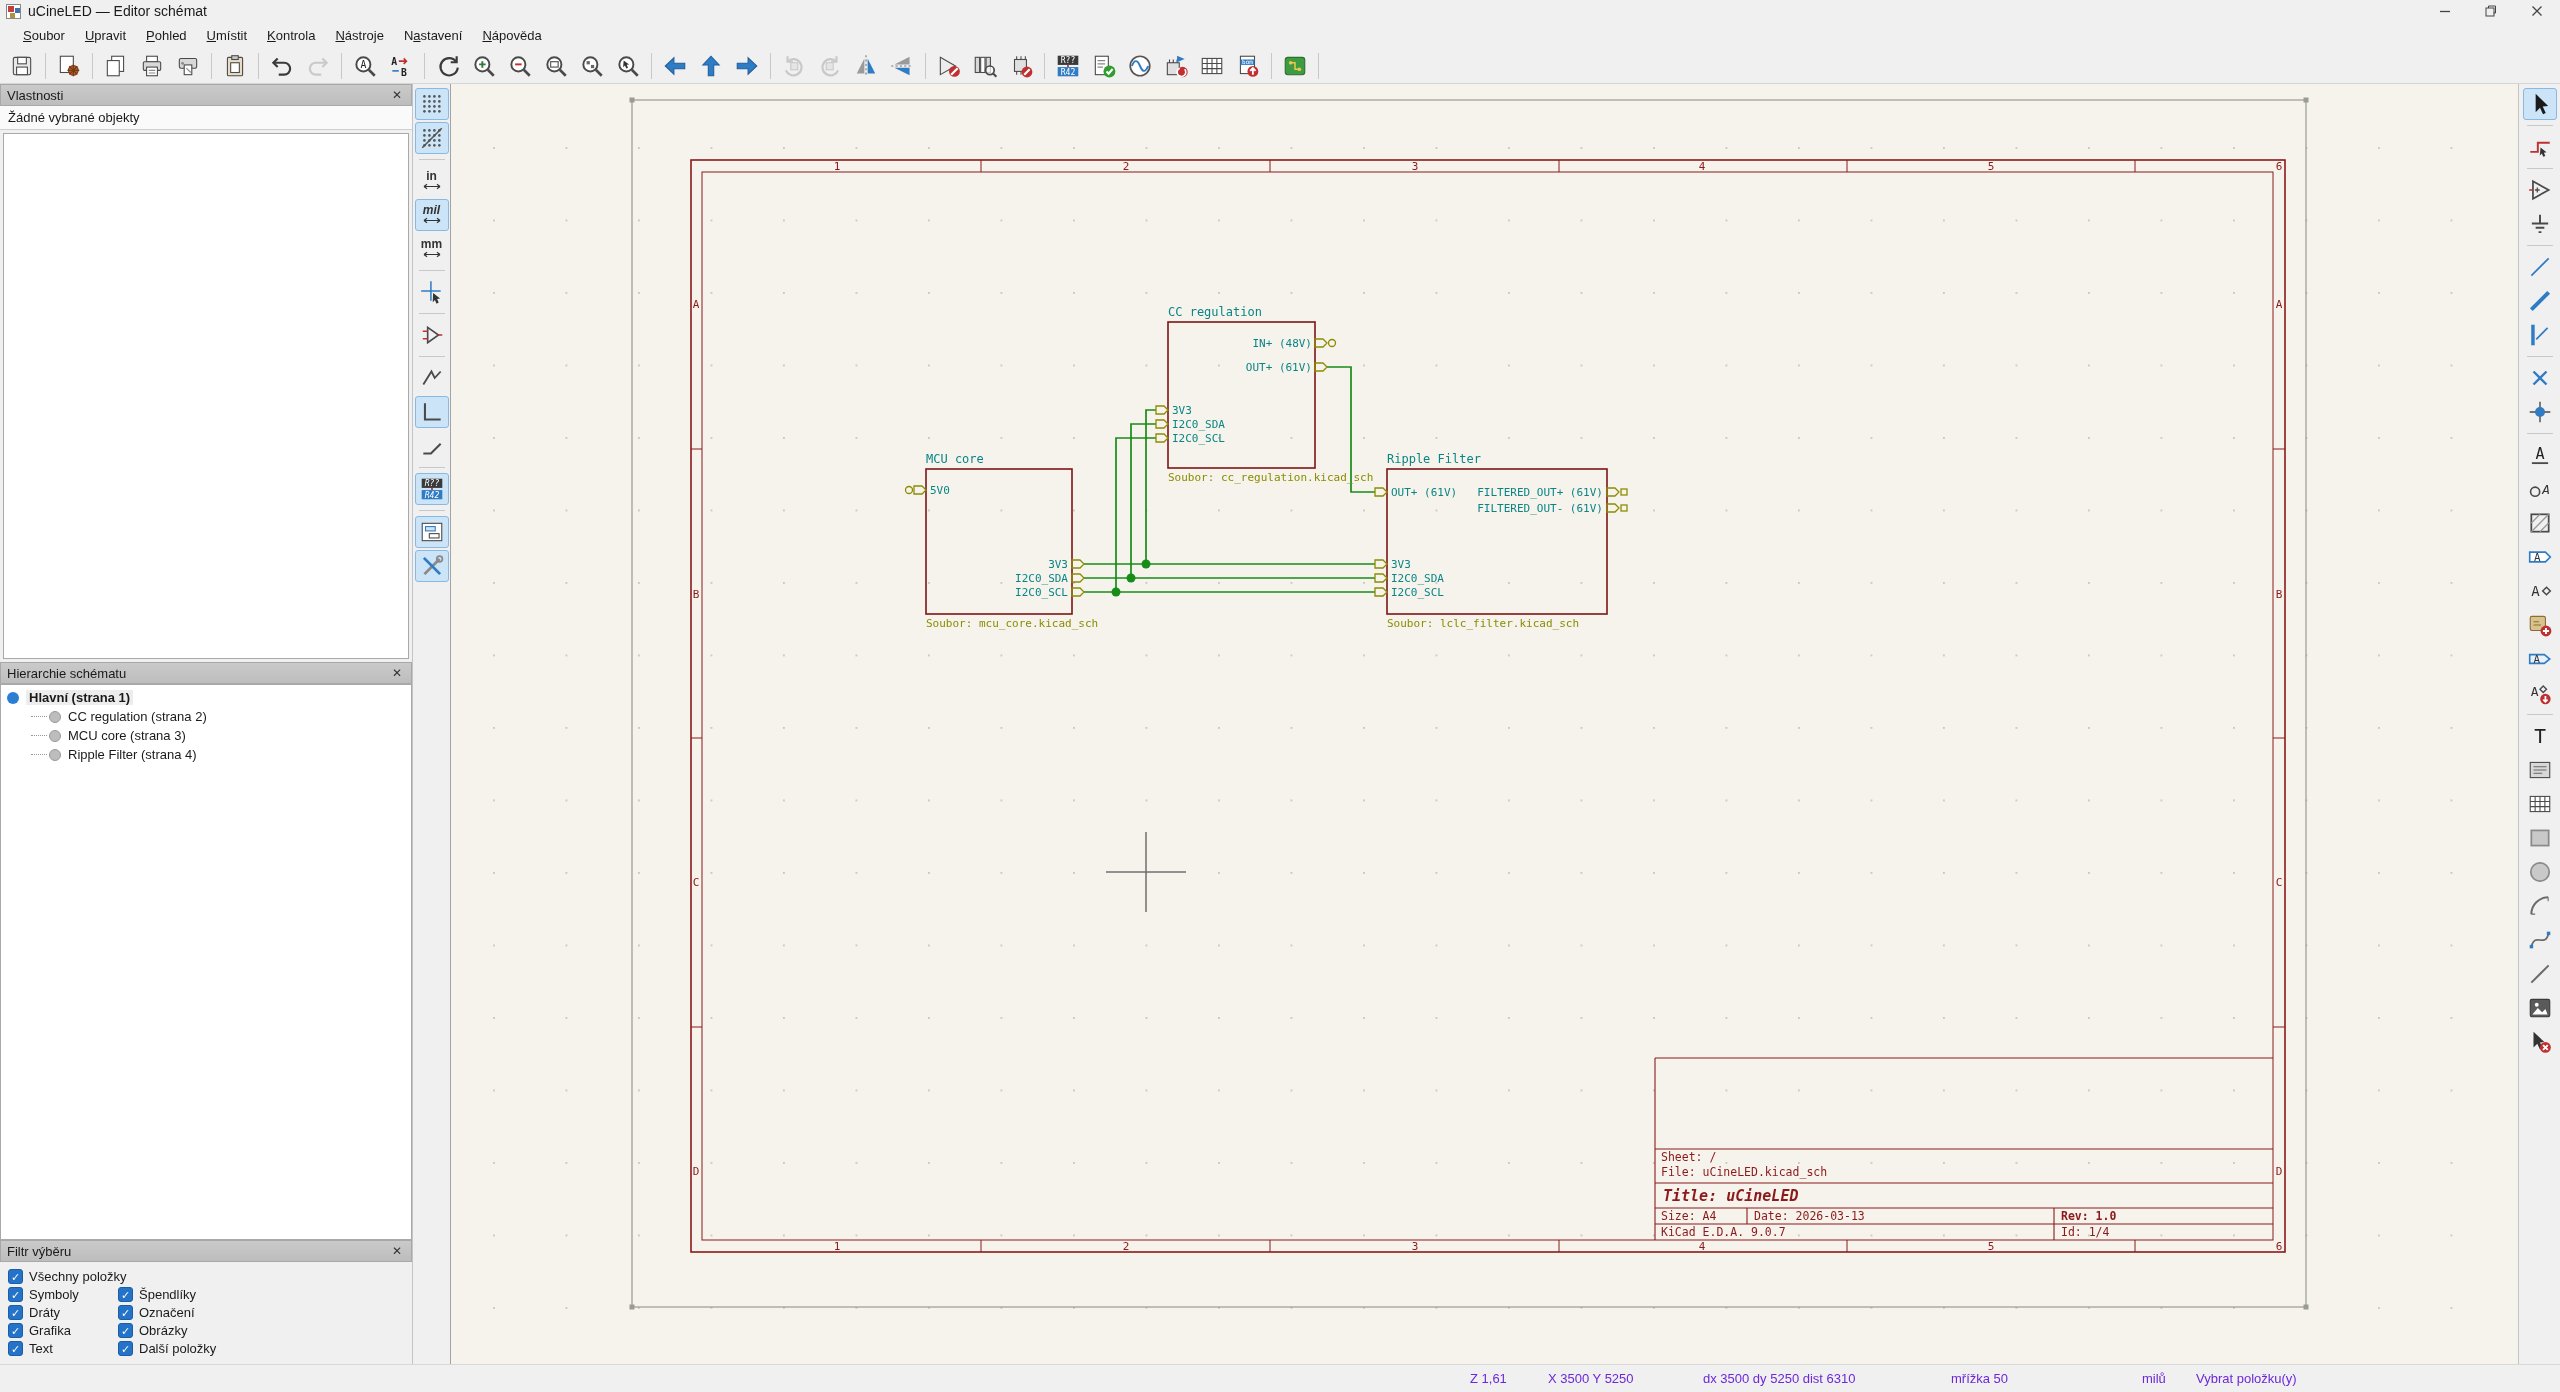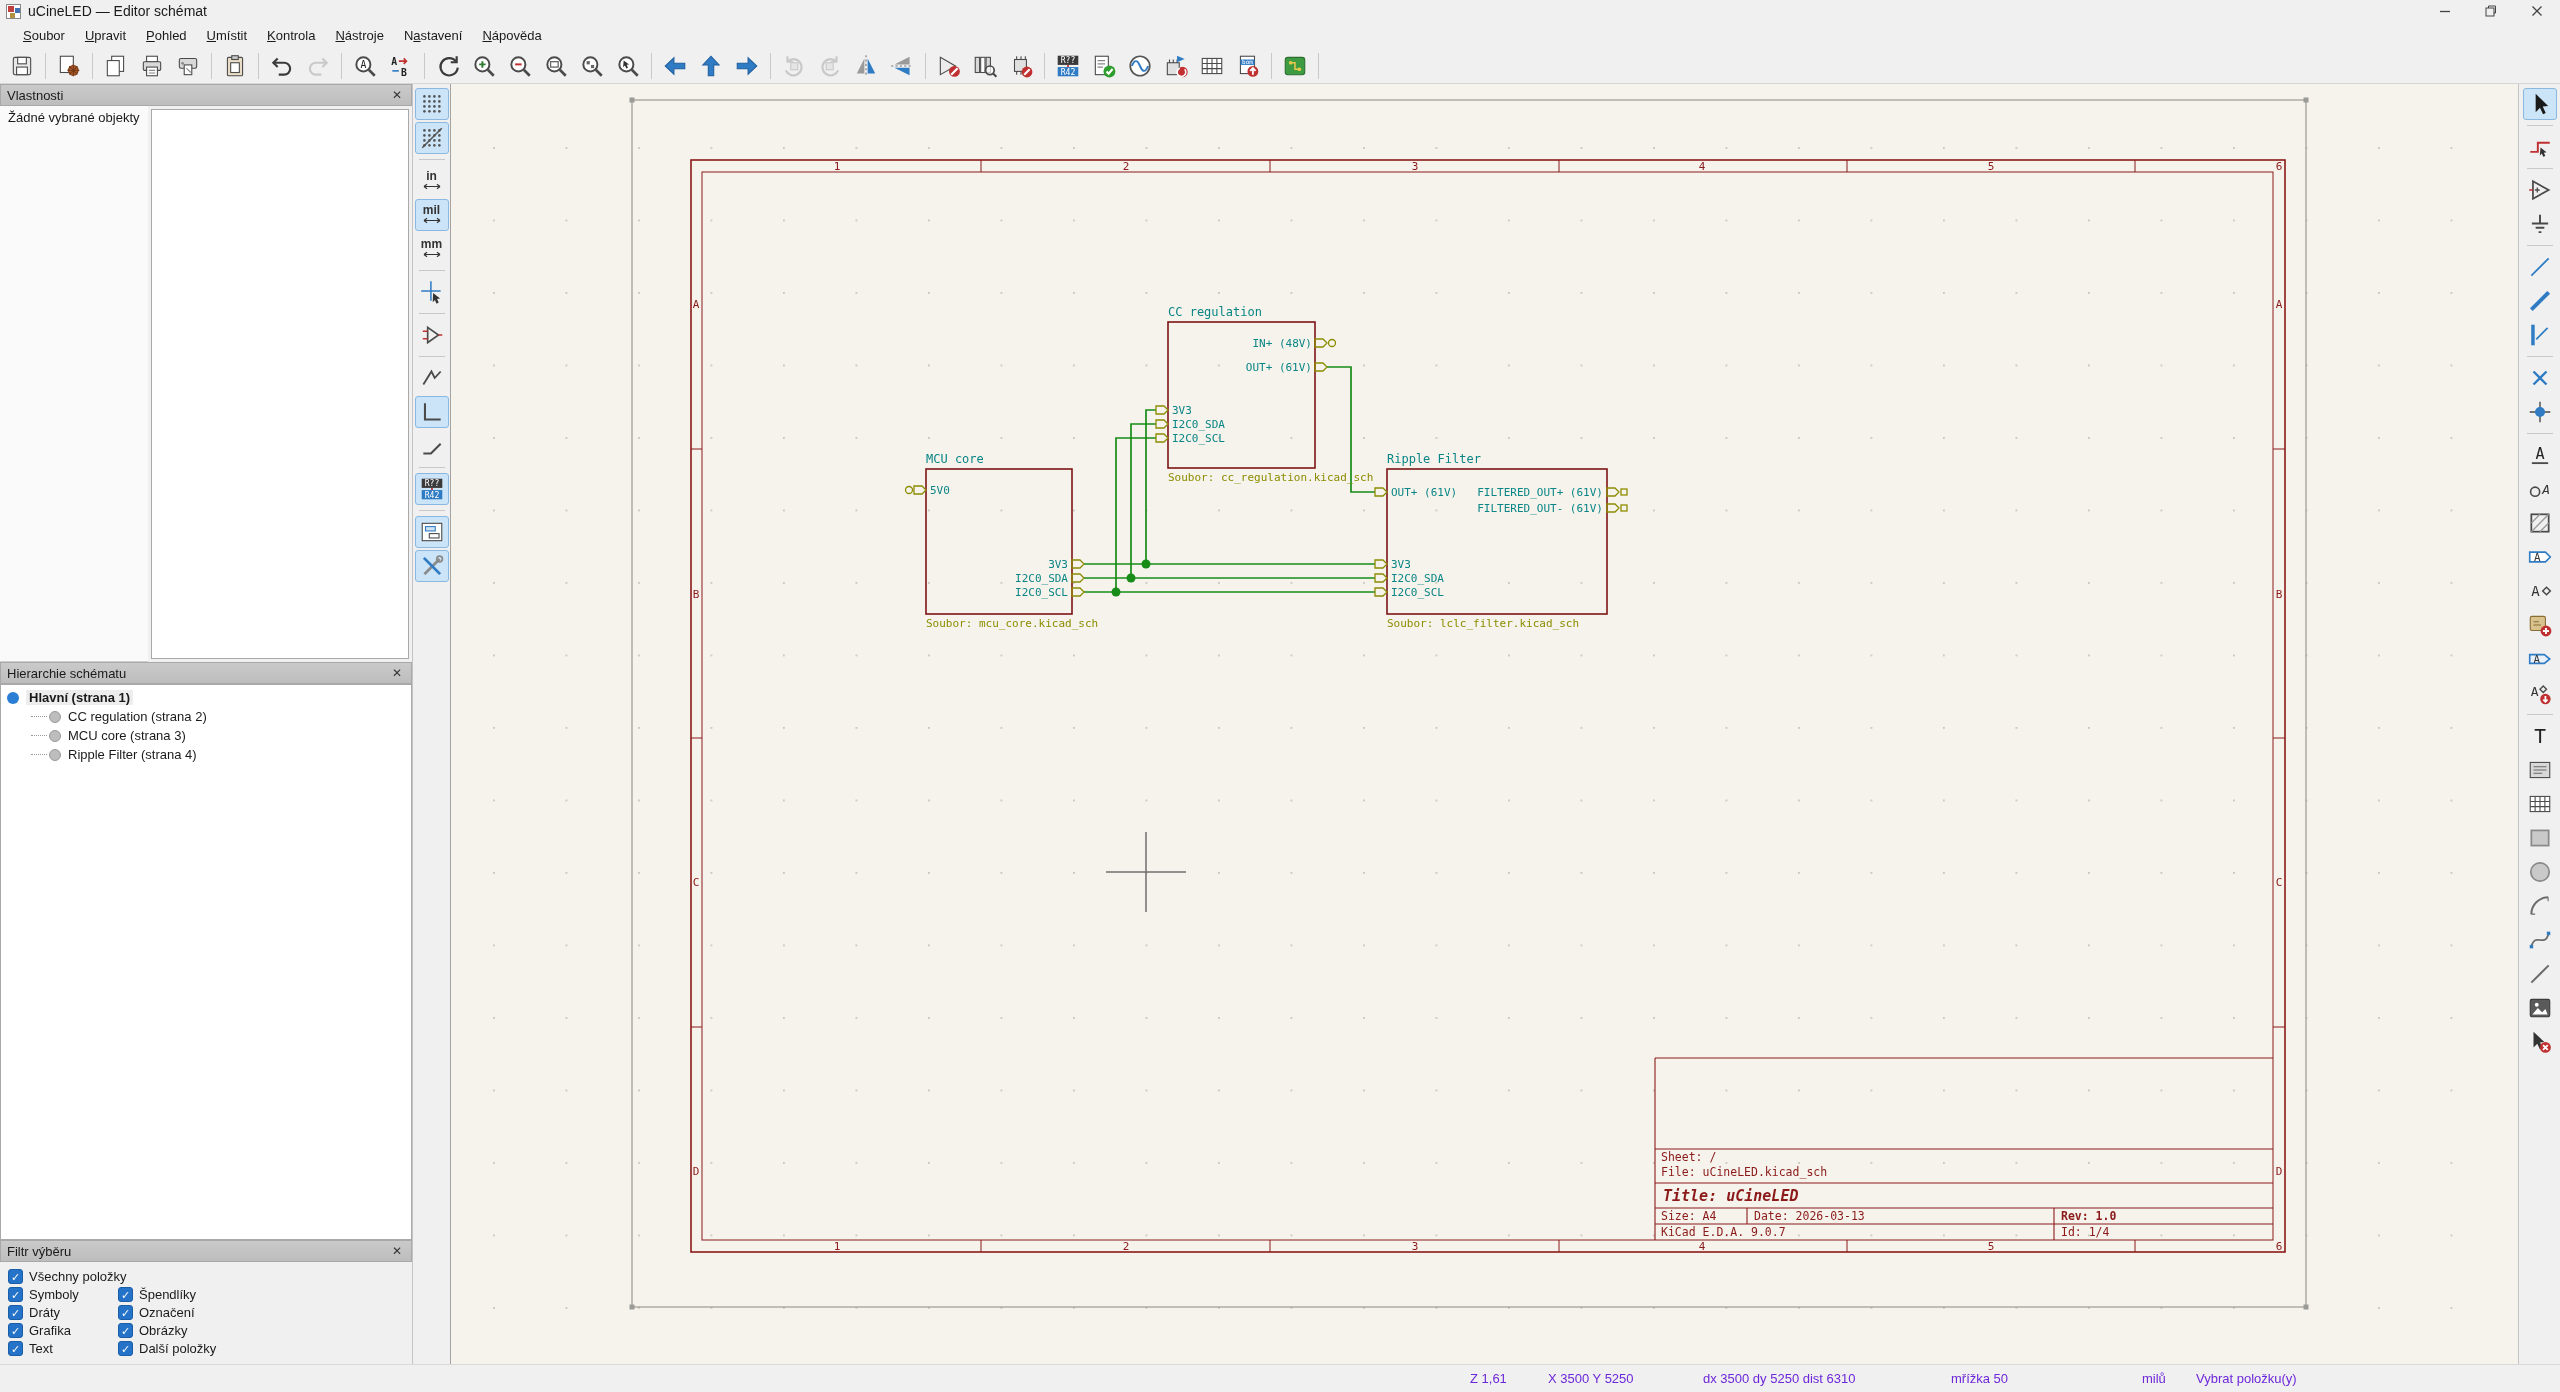--- a/index.html
+++ b/index.html
@@ -9,34 +9,34 @@
   .appicon { width:15px; height:15px; margin-right:7px; position:relative; background:#fff; border:1px solid #888; }
   .appicon i { position:absolute; display:block; }
   .wincontrols { margin-left:auto; display:flex; }
   .winbtn { width:46px; height:22px; display:flex; align-items:center; justify-content:center; color:#444; }
   .menubar { height:26px; display:flex; align-items:center; padding-left:13px; font-size:13px; background:#f0f0f0; }
   .menu-item { padding:4px 10px; }
   .menu-item u { text-decoration:underline; }
   
   .toolbar { height:36px; display:flex; align-items:center; padding:0 4px; background:#f0f0f0; border-bottom:1px solid #d6d6d6; }
   .tbtn { width:36px; height:32px; display:flex; align-items:center; justify-content:center; border-radius:3px; border:1px solid transparent; }
-  .tbtn.sel { background:#cce4f7; border-color:#8ab8e0; }
+  .tbtn.sel { background:#cce4f7; border-color:#8ab8e0;font-style:italic; }
   .tbtn.dis { opacity:.45; }
   .tsep { width:1px; height:26px; background:#c8c8c8; margin:0 5px; }
   .tsep.v { width:26px; height:1px; margin:4px 0; }
   .vtoolbar { display:flex; flex-direction:column; align-items:center; padding-top:3px; background:#f0f0f0; }
   .vtoolbar .tbtn { width:34px; height:32px; margin:1px 0; }
   .unit { display:flex; flex-direction:column; align-items:center; line-height:11px; font-size:12px; font-weight:bold; color:#333; }
   
   .main { display:flex; height:1280px; }
   .left-panels { width:413px; display:flex; flex-direction:column; border-right:1px solid #c4c4c4; background:#4c1d95; }
   .panel { display:flex; flex-direction:column; overflow:hidden; }
   .panel-header { height:22px; background:linear-gradient(#cacaca,#bdbdbd); border:1px solid #a8a8a8; display:flex; align-items:center; padding:0 6px; font-size:13px; }
   .panel-close { margin-left:auto; font-size:12px; color:#333; width:16px; text-align:center; }
-  .props-body { flex:1; display:flex; flex-direction:row; background:#f0f0f0; }
+  .props-body { flex:1; display:flex; flex-direction:column; background:#f0f0f0; }
   .props-empty { font-size:13px; padding:4px 8px; background:#fafafa; border-bottom:1px solid #d0d0d0; }
   .props-white { flex:1; margin:3px; background:#fff; border:1px solid #a9a9a9; }
   .tree-body { flex:1; background:#fff; border:1px solid #a9a9a9; margin:0; padding-top:3px; font-size:13px; }
   .tree-row { display:flex; align-items:center; height:19px; padding-left:6px; }
   .tree-row.lvl1 { padding-left:30px; }
   .tree-dot { width:12px; height:12px; border-radius:50%; margin-right:7px; flex:0 0 auto; }
   .tree-dot.cur { background:#2a7fd4; }
   .tree-dot.norm { background:#bdbdbd; border:1px solid #9a9a9a; }
   .tree-row.cur-row>span.lab { font-weight:bold; background:#ededed; padding:0 3px; }
   .tree-elbow { width:16px; border-bottom:1px dotted #9a9a9a; height:0; margin-right:2px; }

